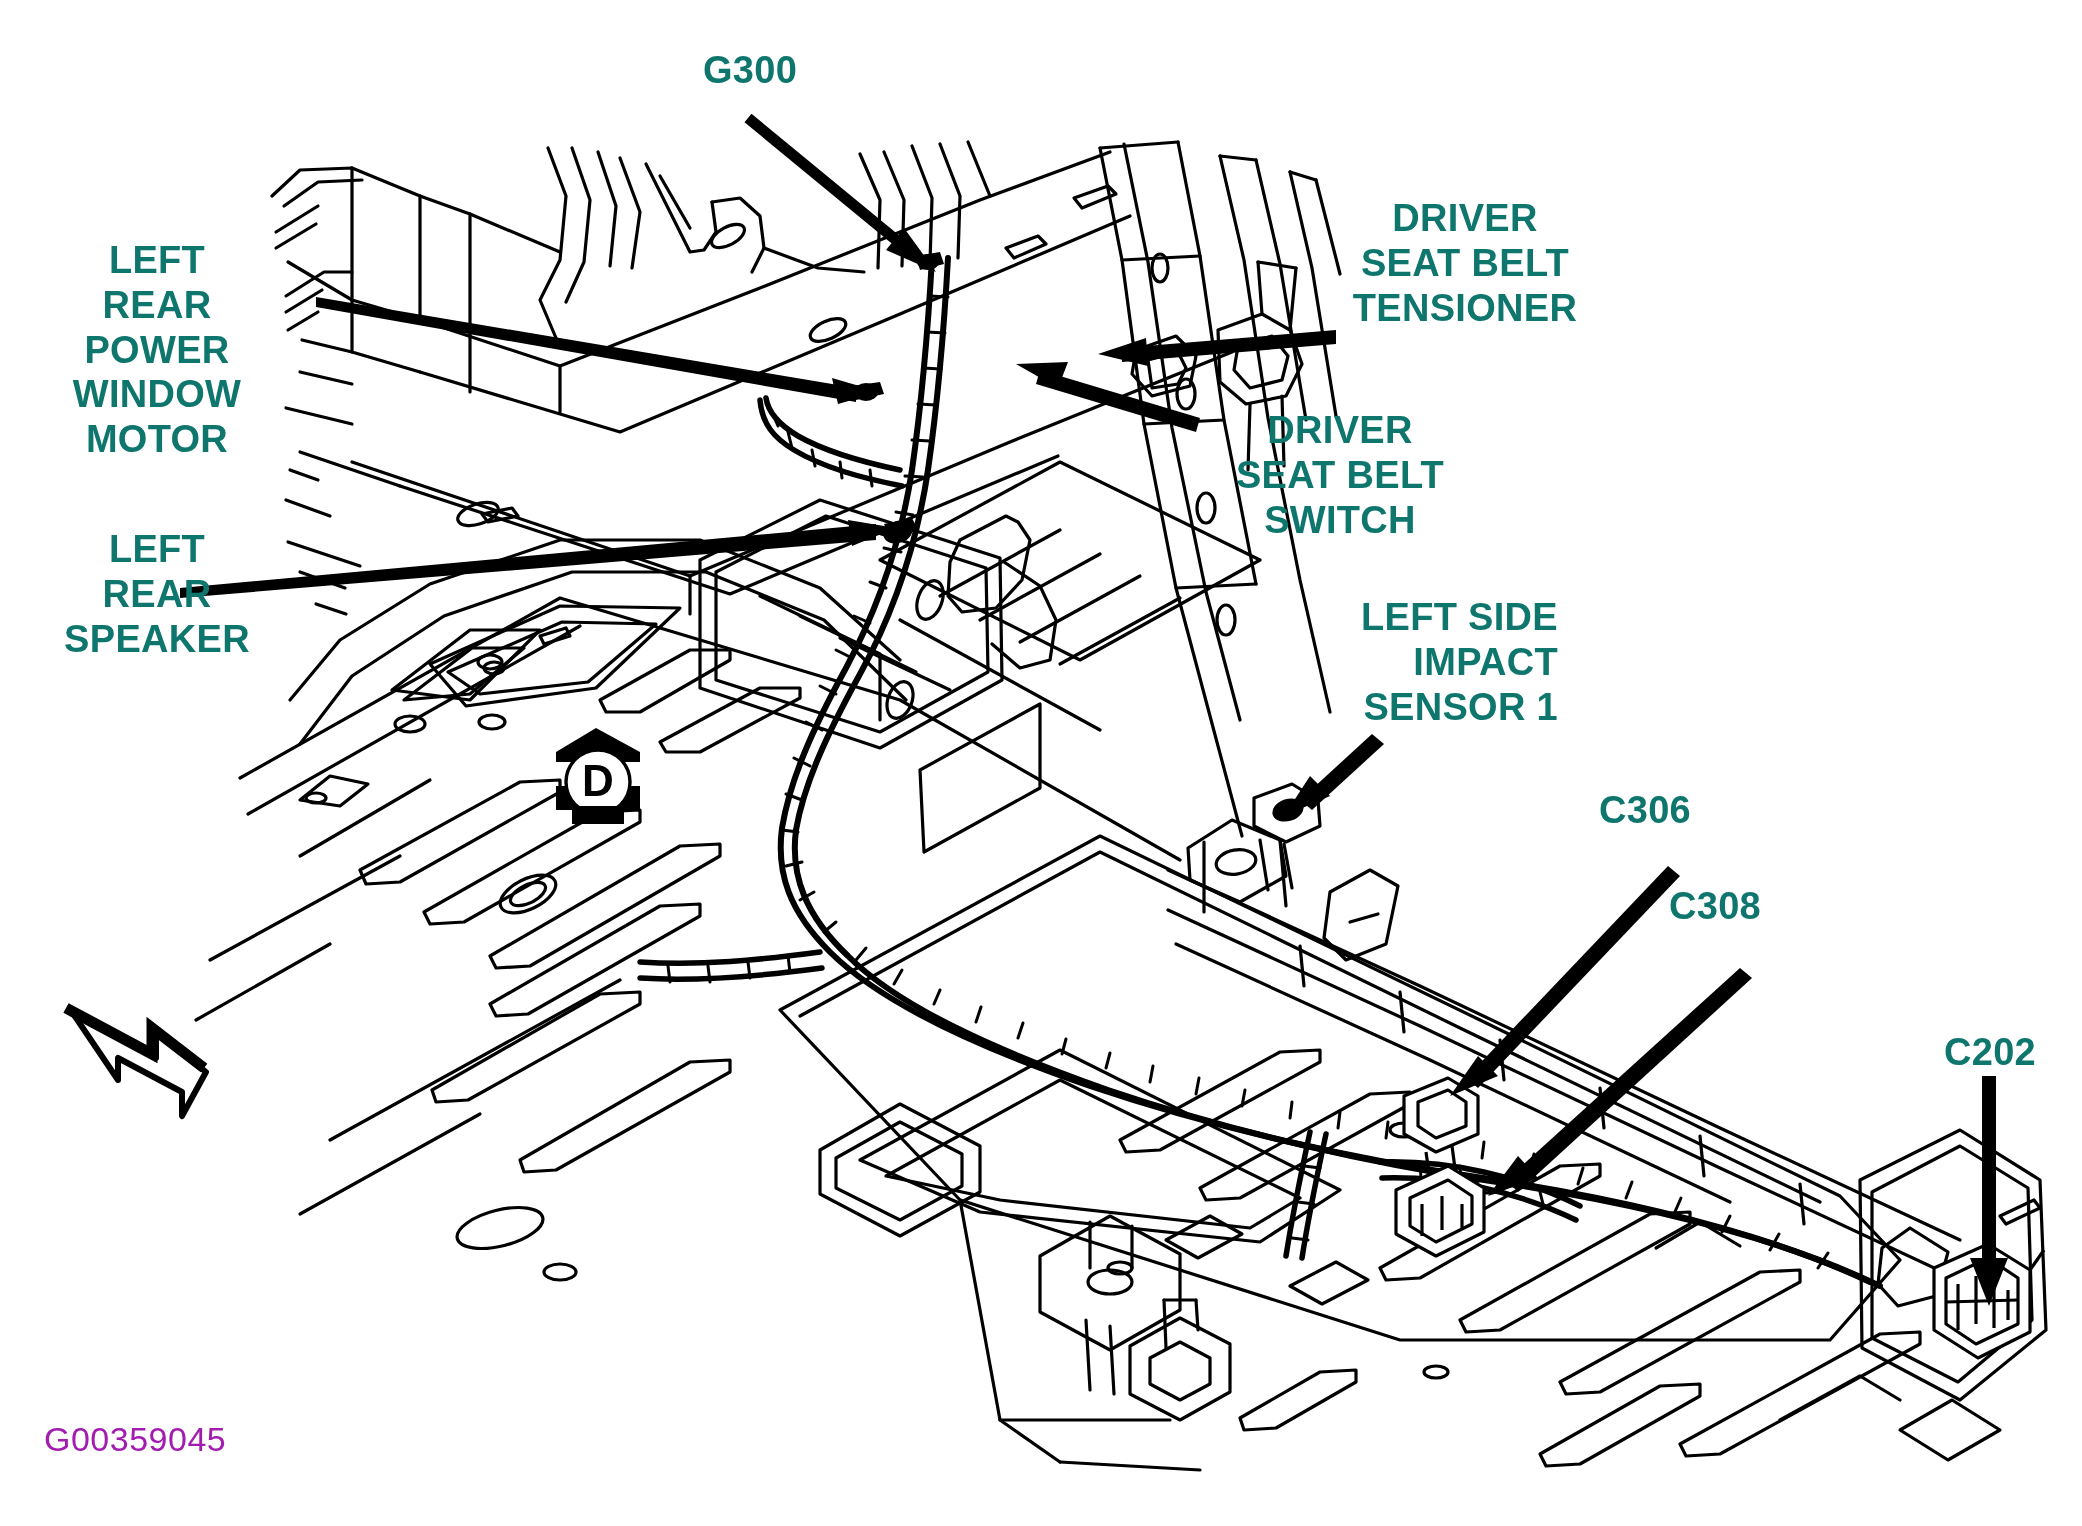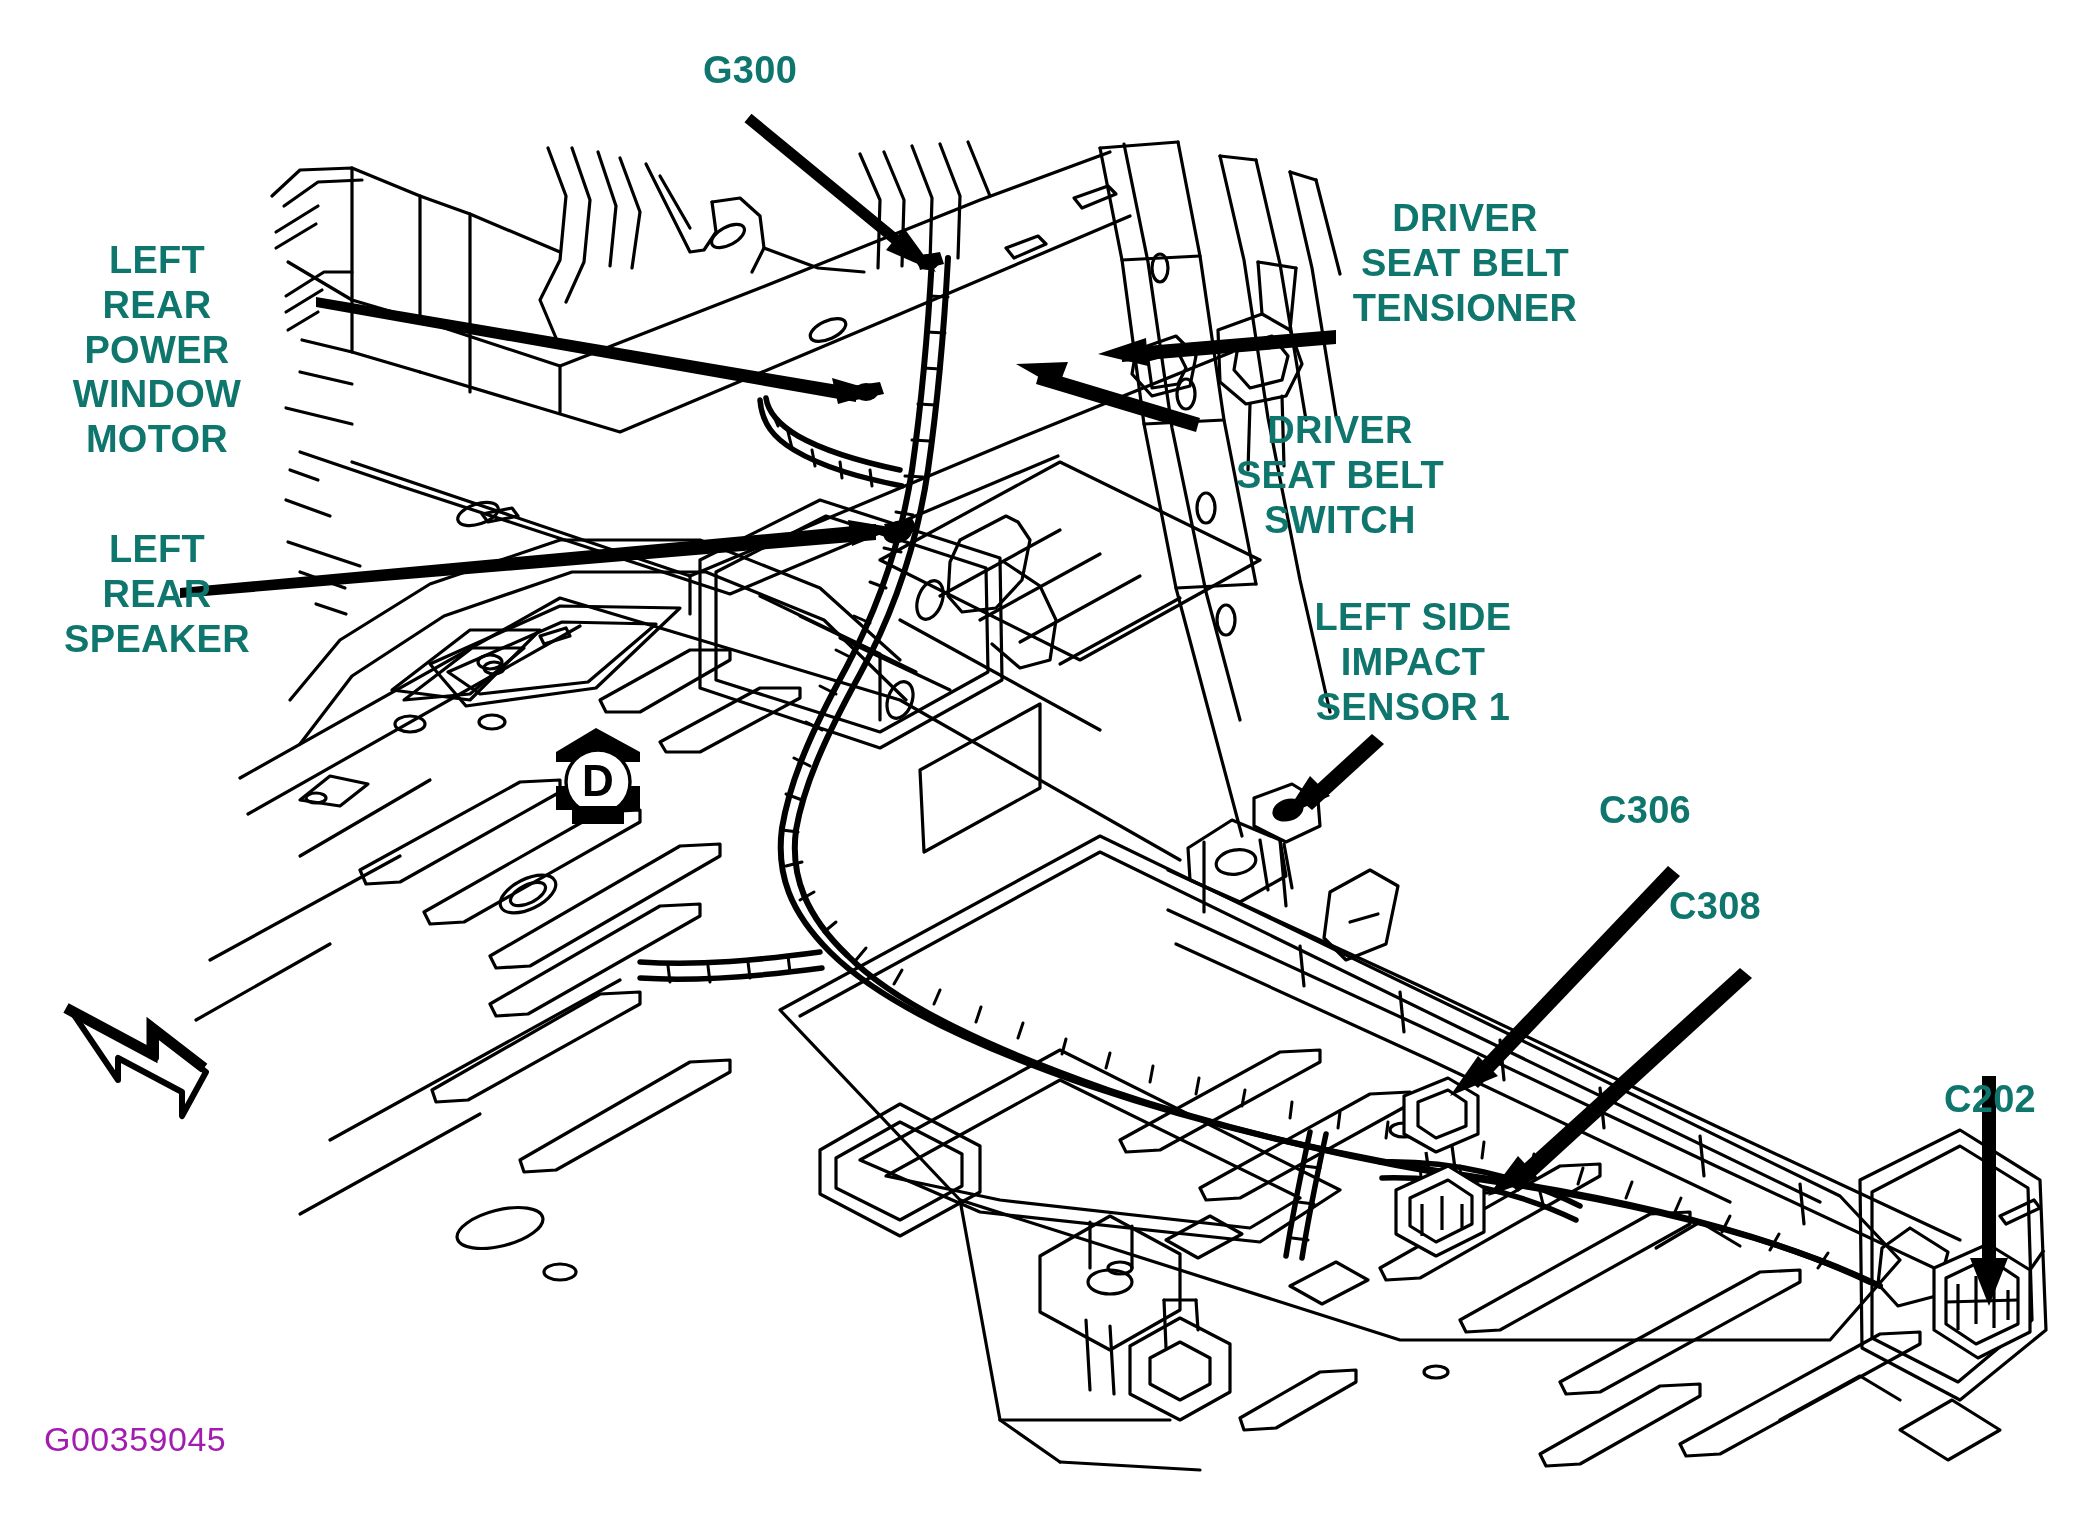--- a/index.html
+++ b/index.html
@@ -456,25 +456,25 @@
   <div class="lbl s38" style="left:640px;top:48px;width:220px;">G300</div>
 
   <div class="lbl s38" style="left:1300px;top:196px;width:330px;">DRIVER
 SEAT BELT
 TENSIONER</div>
 
   <div class="lbl s38" style="left:1190px;top:408px;width:300px;">DRIVER
 SEAT BELT
 SWITCH</div>
 
-  <div class="lbl s38" style="left:1268px;top:595px;width:290px;">LEFT SIDE
+  <div class="lbl s38" style="left:1268px;top:595px;width:290px;text-align:right;">LEFT SIDE
 IMPACT
 SENSOR 1</div>
 
   <div class="lbl s38" style="left:1555px;top:788px;width:180px;">C306</div>
 
   <div class="lbl s38" style="left:1625px;top:884px;width:180px;">C308</div>
 
-  <div class="lbl s38" style="left:1900px;top:1030px;width:180px;margin-top:47px;">C202</div>
+  <div class="lbl s38" style="left:1900px;top:1030px;width:180px;">C202</div>
 
   <div class="figid" style="left:44px;top:1420px;">G00359045</div>
 
 </div>
 
 </body></html>

